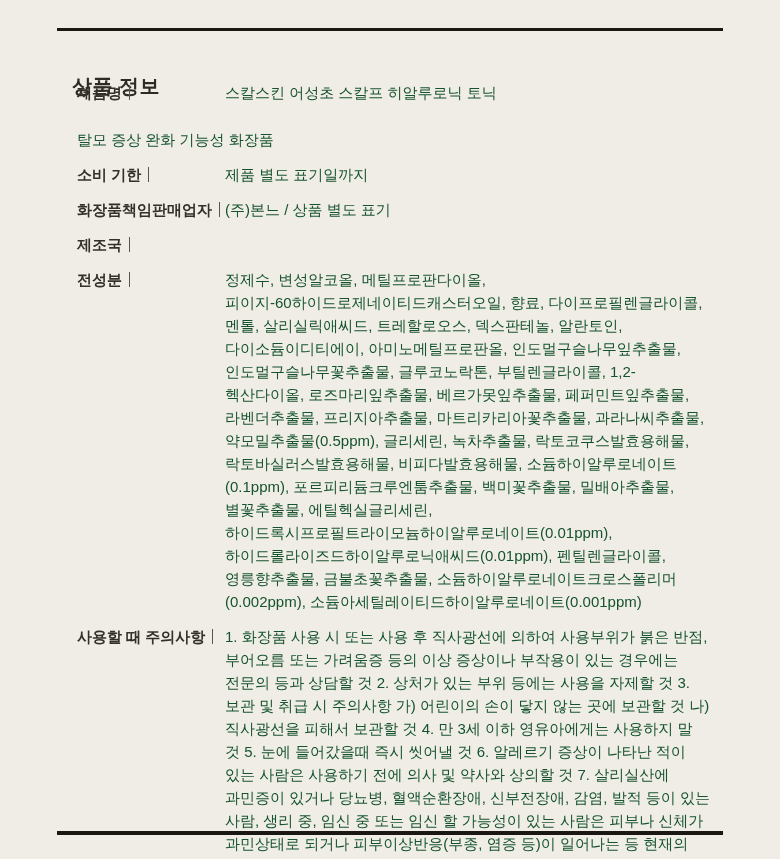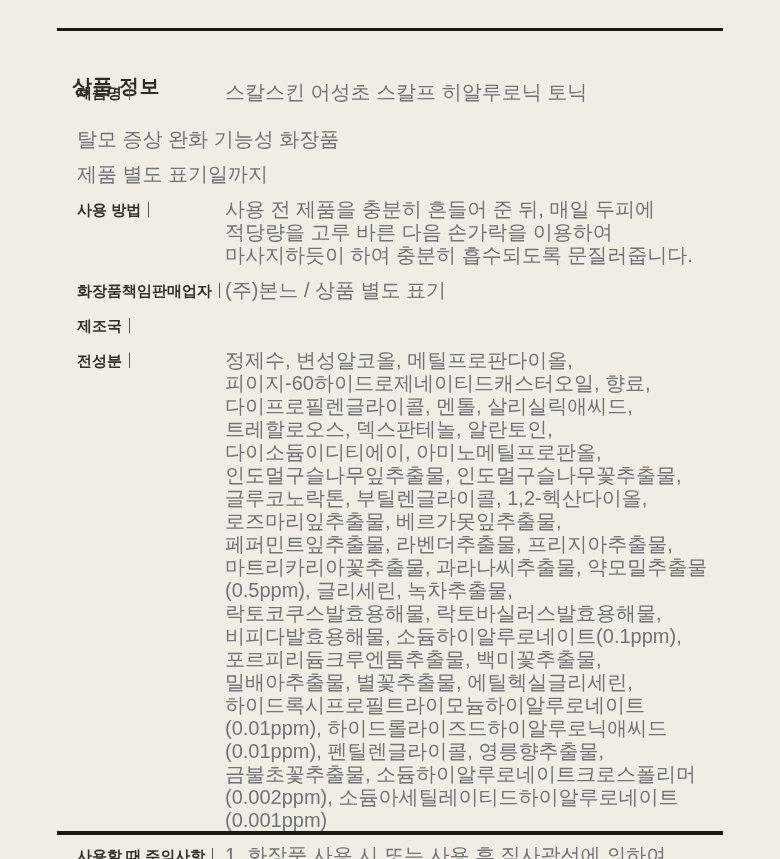--- a/index.html
+++ b/index.html
@@ -59,23 +59,23 @@
   .label-divider {
     display: inline-block;
     width: 1px;
     height: 15px;
     background: #5a554d;
     margin-left: 7px;
     vertical-align: -2px;
   }
   .row-value {
     flex: 1 1 auto;
-    font-size: 20px;
+    font-size: 15px;
     line-height: 23px;
-    color: #737373;
+    color: #14532d;
     word-break: keep-all;
     overflow-wrap: break-word;
   }
 </style>
 </head>
 <body>
 
 <div class="panel">
   <div class="rule rule-top"></div>
   <h2 class="page-title">상품 정보</h2>
@@ -88,27 +88,24 @@
     </div>
 
     <div class="info-row">
     </div>
 
     <div class="info-row">
       <div class="row-value">탈모 증상 완화 기능성 화장품</div>
     </div>
 
     <div class="info-row">
+      <div class="row-label"><span>소비 기한</span><span class="label-divider"></span></div>
       <div class="row-value">제품 별도 표기일까지</div>
     </div>
 
-    <div class="info-row">
-      <div class="row-label"><span>사용 방법</span><span class="label-divider"></span></div>
-      <div class="row-value">사용 전 제품을 충분히 흔들어 준 뒤, 매일 두피에 적당량을 고루 바른 다음 손가락을 이용하여 마사지하듯이 하여 충분히 흡수되도록 문질러줍니다.</div>
-    </div>
 
     <div class="info-row">
       <div class="row-label"><span>화장품책임판매업자</span><span class="label-divider"></span></div>
       <div class="row-value">(주)본느 / 상품 별도 표기</div>
     </div>
 
 
     <div class="info-row">
       <div class="row-label"><span>제조국</span><span class="label-divider"></span></div>
     </div>

